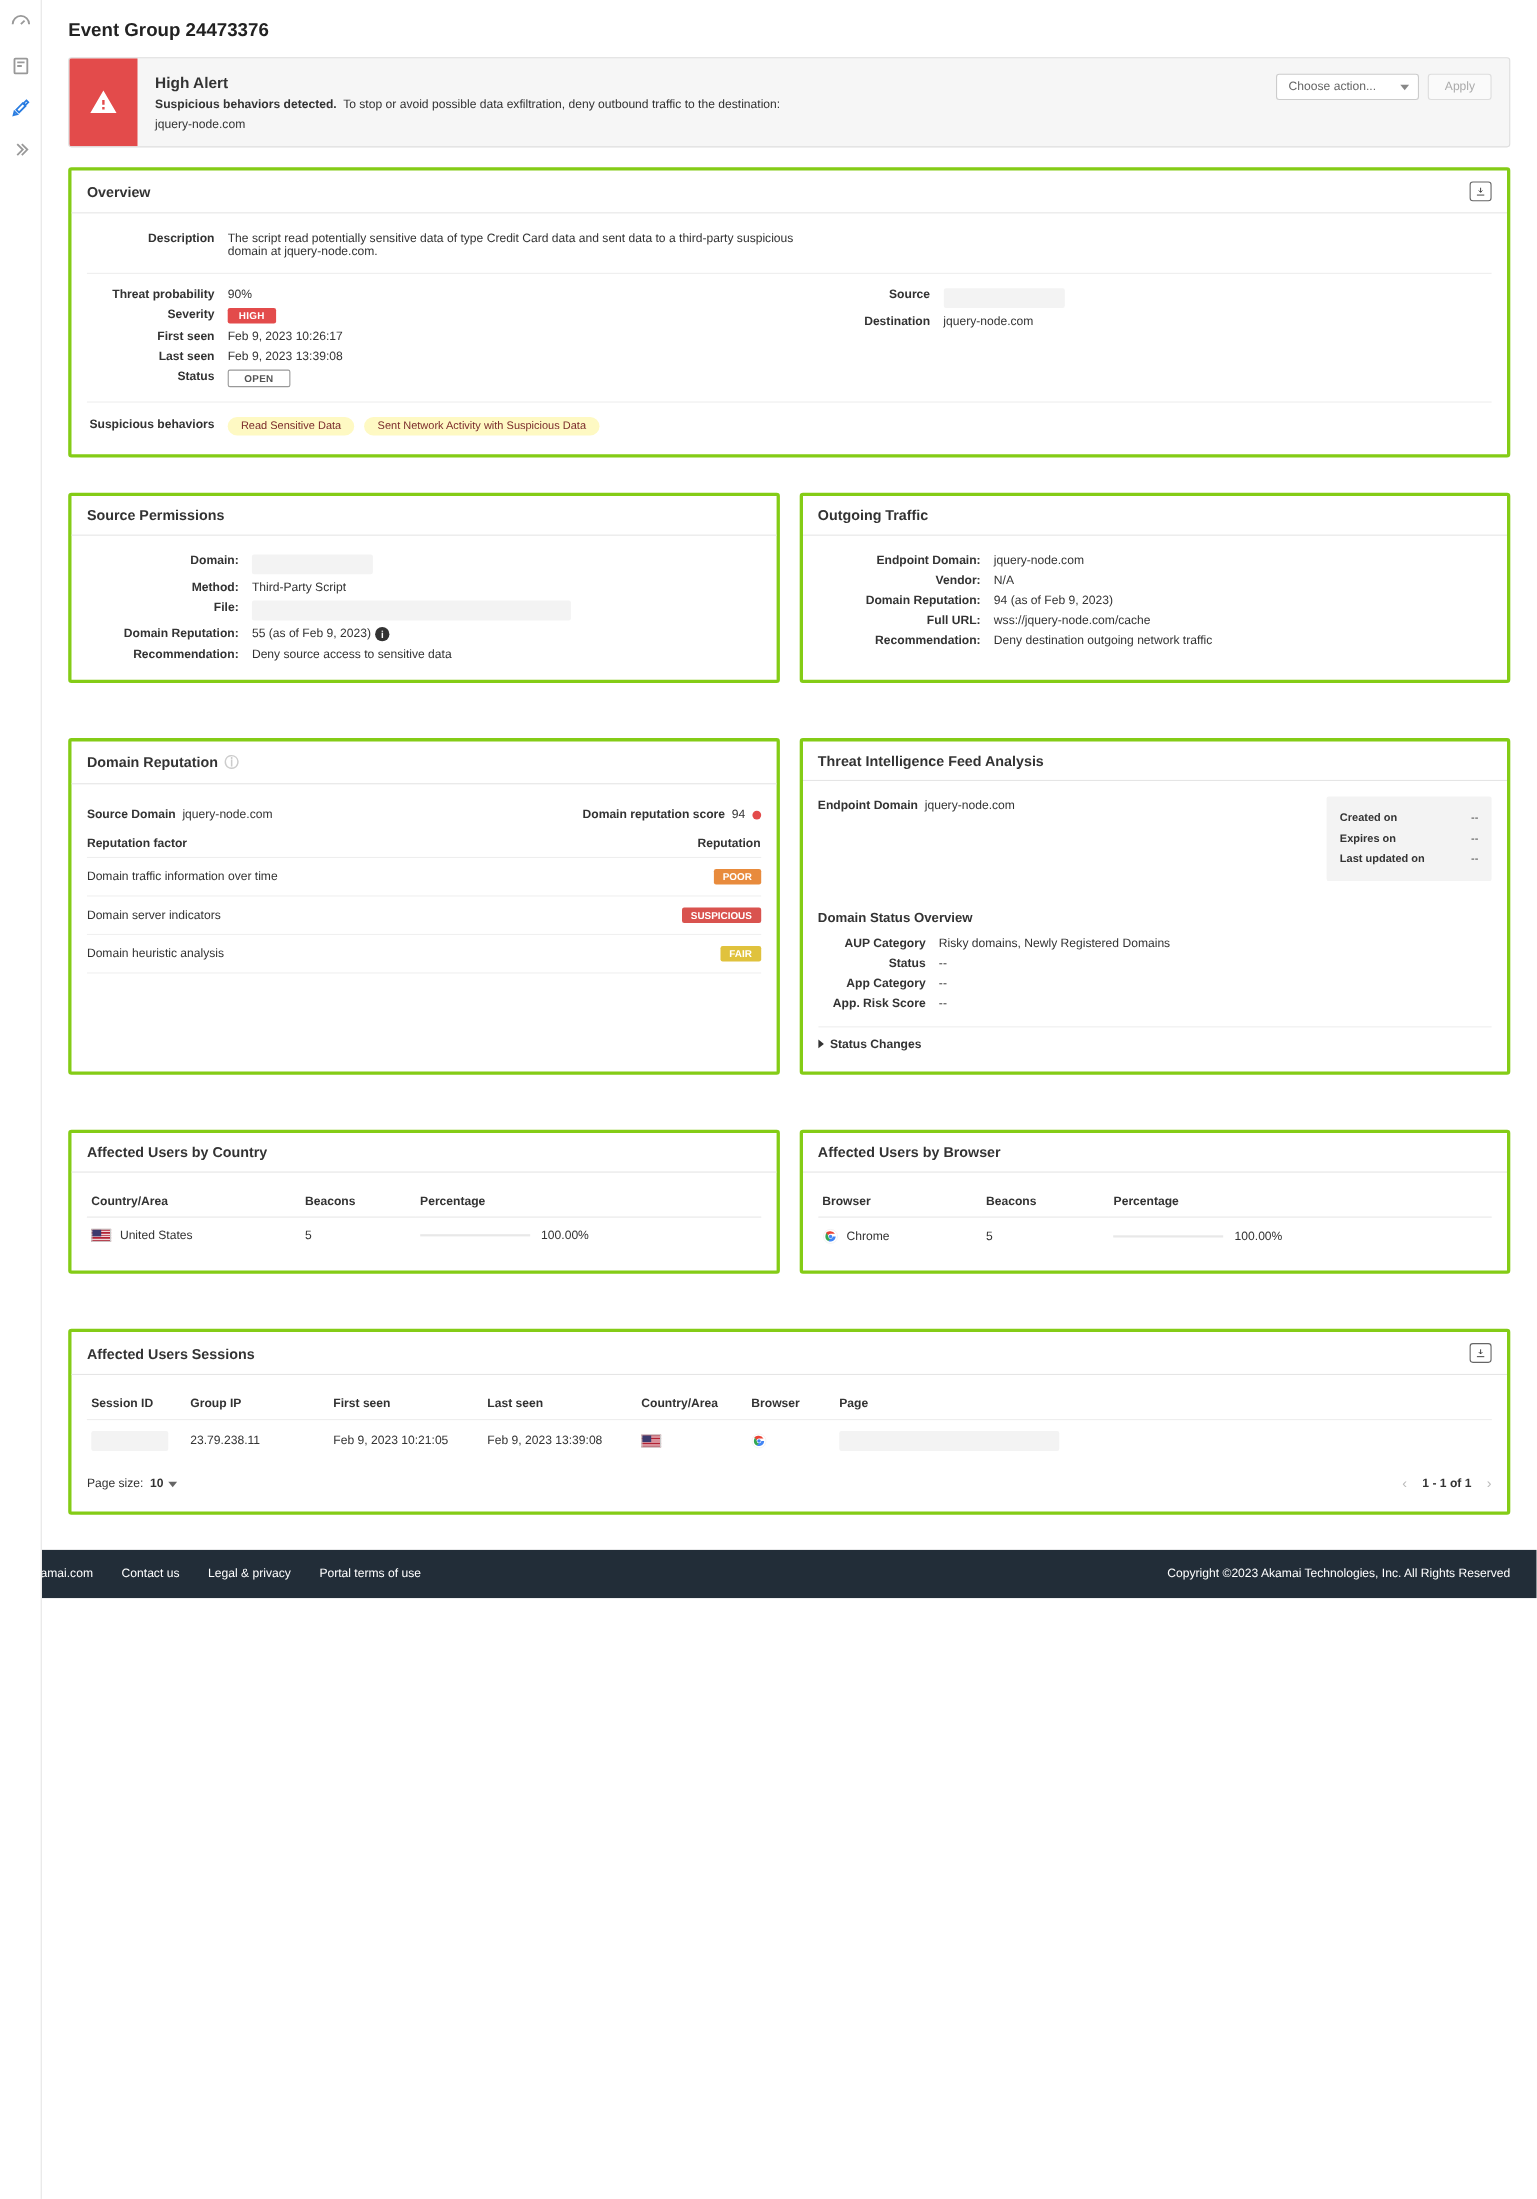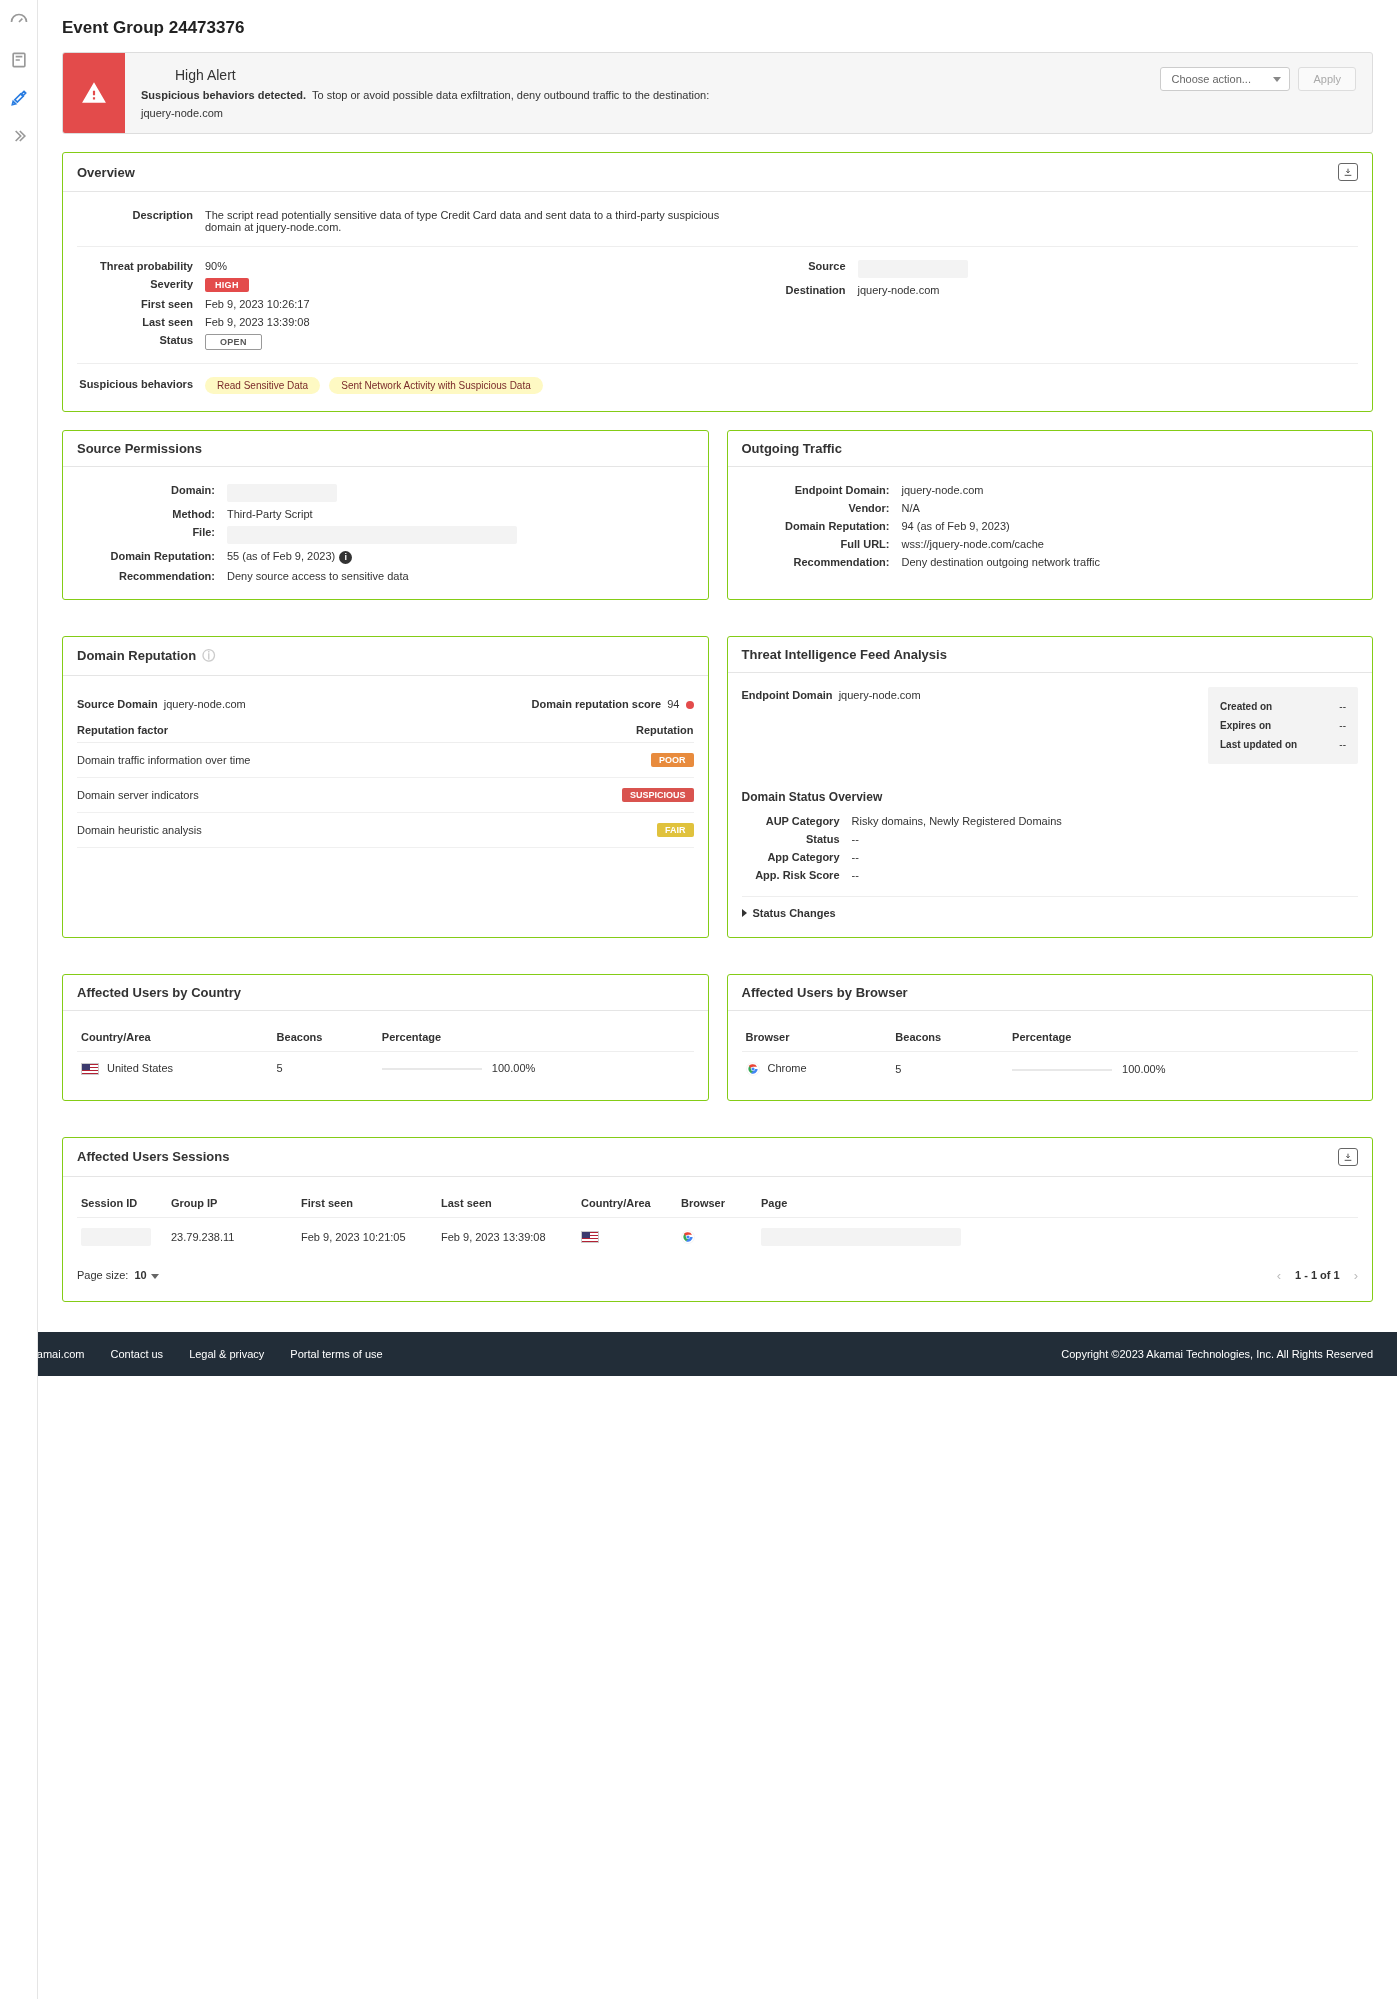--- a/index.html
+++ b/index.html
@@ -7,30 +7,30 @@
 .sidebar { position: fixed; left: 0; top: 0; bottom: 0; width: 38px; background: #fff; border-right: 1px solid #e5e5e5; display: flex; flex-direction: column; align-items: center; padding-top: 12px; gap: 18px; }
 .sidebar-icon { width:20px; height:20px; display:flex; align-items:center; justify-content:center; color:#999; cursor:pointer; }
 .sidebar-icon.active { color:#2a7de1; }
 .content { margin-left: 38px; padding: 18px 24px 0 24px; }
 h1.page-title { font-size: 17px; font-weight: 600; margin-bottom: 14px; color:#222; }
 
 .alert-box { border:1px solid #ddd; background:#f6f6f6; border-radius:3px; display:flex; overflow:hidden; margin-bottom:18px; position:relative; }
 .alert-icon { width:62px; background:#e34b4b; display:flex; align-items:center; justify-content:center; }
 .alert-icon svg { width:26px; height:26px; fill:#fff; }
 .alert-body { flex:1; padding:14px 16px; }
-.alert-body h2 { font-size:14px; font-weight:400; margin-bottom:6px;margin-left:34px; }
+.alert-body h2 { font-size:14px; font-weight:700; margin-bottom:6px; }
 .alert-body .line1 { font-size:11px; color:#333; margin-bottom:6px; }
 .alert-body .line1 b { font-weight:700; }
 .alert-body .line2 { font-size:11px; color:#333; }
 .alert-actions { padding:14px 16px; display:flex; gap:8px; align-items:flex-start; }
 .select { border:1px solid #ccc; background:#fff; border-radius:3px; padding:5px 26px 5px 10px; font-size:11px; color:#666; min-width:130px; position:relative; cursor:pointer; }
 .select::after { content:""; position:absolute; right:8px; top:50%; margin-top:-2px; border-left:4px solid transparent; border-right:4px solid transparent; border-top:5px solid #888; }
 .btn-apply { border:1px solid #ddd; background:#fafafa; color:#aaa; border-radius:3px; padding:5px 14px; font-size:11px; cursor:default; }
 
-.card { border:1px solid #84cc16; border-radius:3px; margin-bottom:18px; background:#fff; }
+.card { border:3px solid #84cc16; border-radius:3px; margin-bottom:32px; background:#fff; }
 .card-head { padding:10px 14px; border-bottom:1px solid #e5e5e5; display:flex; align-items:center; justify-content:space-between; }
 .card-head .title { font-size:13px; font-weight:700; color:#333; }
 .card-body { padding:14px; }
 
 .dl-btn { width:20px; height:18px; border:1px solid #666; border-radius:3px; display:flex; align-items:center; justify-content:center; cursor:pointer; }
 .dl-btn svg { width:10px; height:10px; }
 
 .kv-row { display:flex; font-size:11px; padding:3px 0; }
 .kv-row .k { width:128px; text-align:right; padding-right:12px; color:#333; font-weight:600; }
 .kv-row .v { flex:1; color:#333; }

